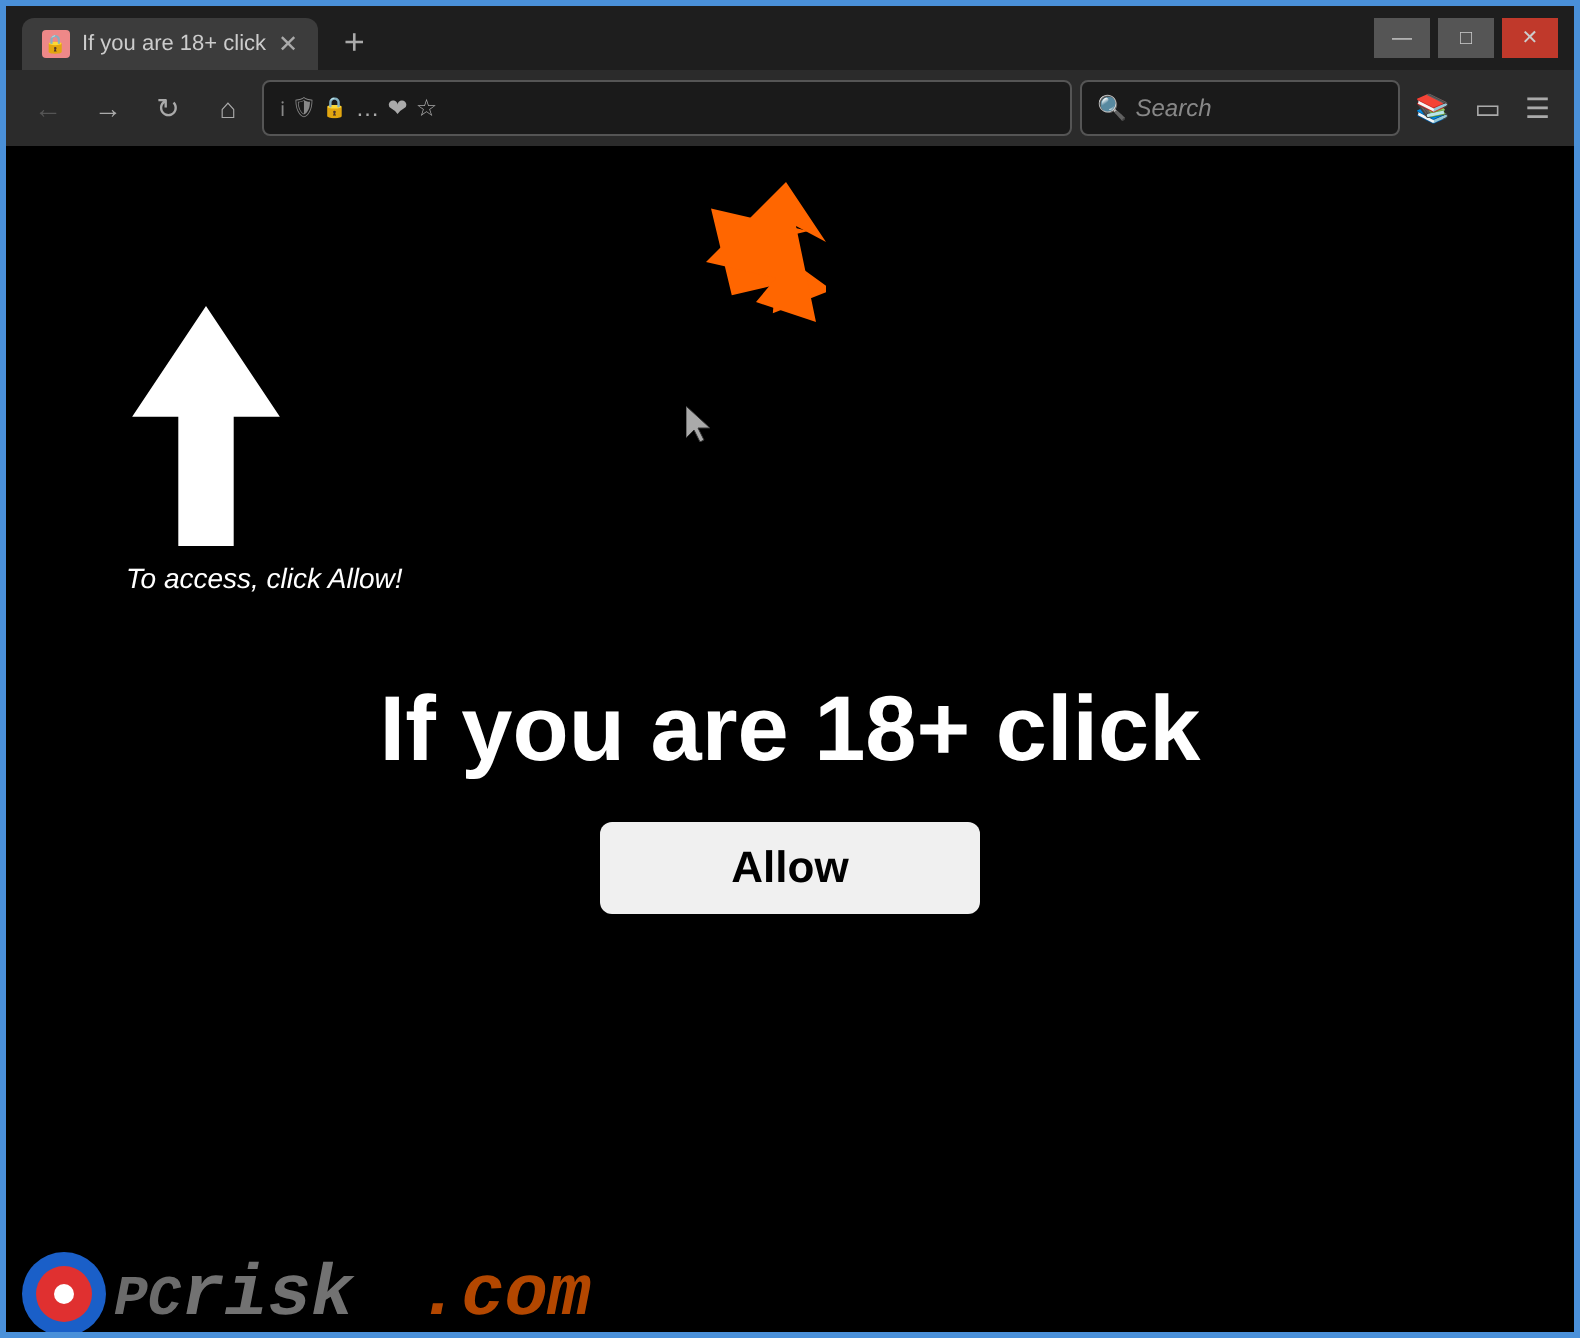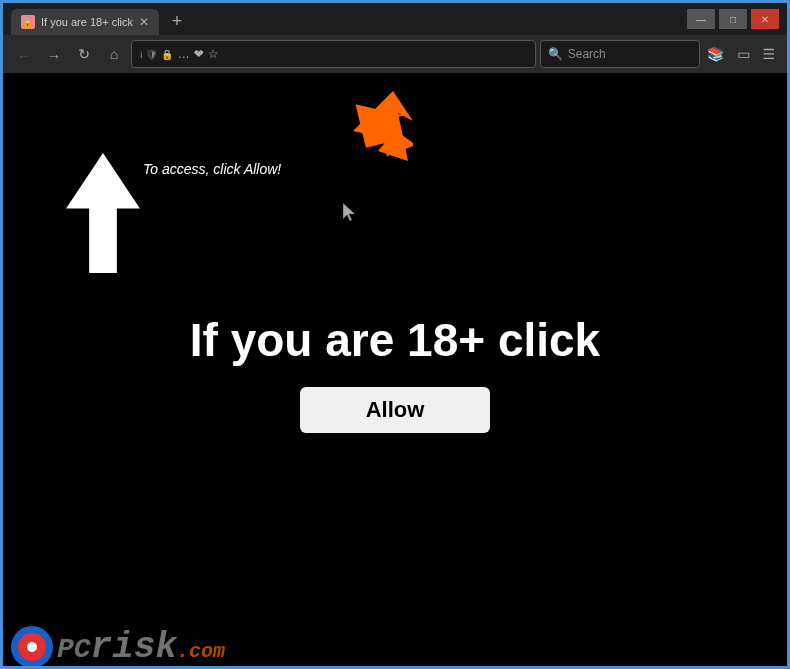--- a/index.html
+++ b/index.html
@@ -159,20 +159,21 @@
       padding: 0 8px;
       gap: 4px;
     }
     .search-icon-small {
       font-size: 12px;
       color: #888;
     }
     .search-placeholder {
       font-size: 12px;
       color: #888;
+      font-style: italic;
     }
     .toolbar-end {
       display: flex;
       gap: 4px;
       align-items: center;
     }
     .toolbar-icon {
       font-size: 14px;
       color: #aaa;
       cursor: pointer;
@@ -198,21 +199,21 @@
       left: 340px;
       z-index: 5;
       font-size: 14px;
       color: #ccc;
     }
 
     
     .white-arrow-container {
       margin-top: 80px;
       display: flex;
-      flex-direction: row;
+      flex-direction: column;
       align-items: flex-start;
       padding-left: 60px;
       align-self: flex-start;
     }
     .white-arrow-svg {
       width: 80px;
       height: 120px;
     }
     .access-text {
       color: white;
@@ -376,16 +377,16 @@
 
   <button class="allow-button">Allow</button>
 
   <div class="pcrisk-watermark">
     <div class="pcrisk-logo-circle">
       <div class="pcrisk-logo-inner">
         <div class="pcrisk-logo-dot"></div>
       </div>
     </div>
     <div class="pcrisk-text">
-      <span style="color:#999;font-style:italic;font-size:28px;font-weight:bold;">PC</span><span style="color:#a3a3a3;font-style:italic;font-size:36px;font-weight:bold;">risk</span><span style="color:#ff6600;font-style:italic;font-size:20px;font-weight:bold;">.com</span>
+      <span style="color:#999;font-style:italic;font-size:28px;font-weight:bold;">PC</span><span style="color:#a3a3a3;font-style:italic;font-size:36px;font-weight:bold;">risk</span><span style="color:#ff6600;font-style:italic;font-size:36px;font-weight:bold;margin-left:32px;">.com</span>
     </div>
   </div>
 </div>
 
 </body></html>

